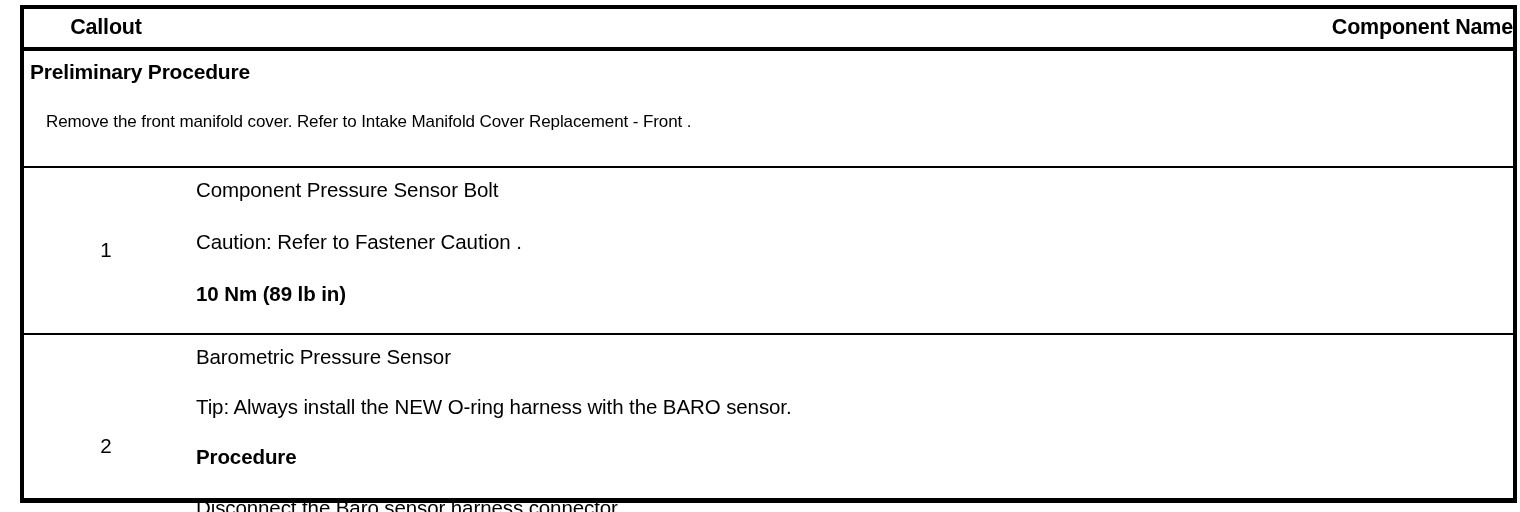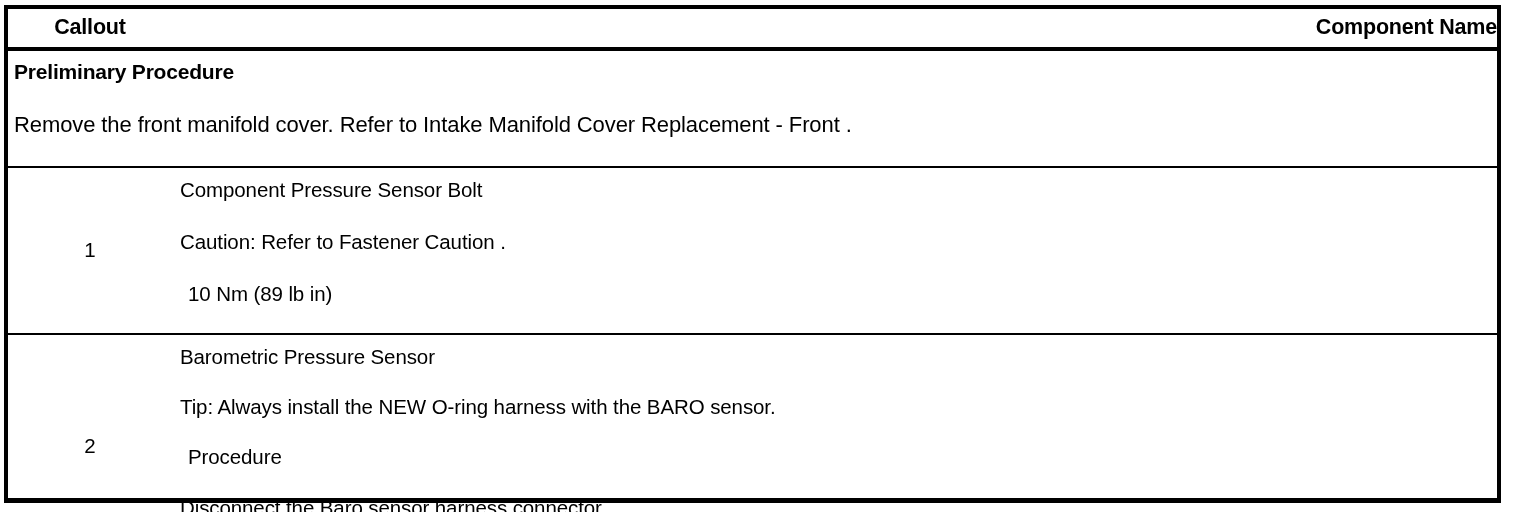--- a/index.html
+++ b/index.html
@@ -12,21 +12,21 @@
     height: 512px;
     overflow: hidden;
     font-family: "Liberation Sans", "DejaVu Sans", sans-serif;
     color: #000000;
     -webkit-font-smoothing: none;
   }
 
   
   .table-wrap {
     position: absolute;
-    left: 4px;
+    left: 20px;
     top: 5px;
     width: 1497px;
     height: 498px;
     box-sizing: border-box;
     border: 4px solid #000;
     border-bottom-width: 5px;
     background: #fff;
   }
 
   .tbl {
@@ -72,22 +72,22 @@
     border-bottom: 2px solid #000;
     padding: 9px 6px 9px 6px;
   }
   .prelim-title {
     font-weight: bold;
     font-size: 21px;
     letter-spacing: -0.2px;
     margin: 0 0 27px 0;
   }
   .prelim-body {
-    font-size: 22px;
-    margin: 0;
+    font-size: 17px;
+    margin: 16px;
     letter-spacing: -0.1px;
   }
 
   
   .item-row td.callout-cell {
     text-align: center;
     vertical-align: middle;
     font-size: 20.5px;
   }
   .item-row td.desc-cell {
@@ -97,21 +97,21 @@
   .item-row.r2 td { height: 206px; }
 
   .line {
     margin: 0 0 28px 0;
     font-size: 20.5px;
     letter-spacing: -0.1px;
     white-space: nowrap;
   }
   .line.last { margin-bottom: 0; }
   .line b { font-weight: normal; }
-  .line.bold { font-weight: normal; margin-left: 8px; }
+  .line.bold { font-weight: bold; }
   .line.tight { margin-bottom: 26px; }
 </style>
 </head>
 <body>
 
 <div class="table-wrap">
   <table class="tbl">
     <colgroup>
       <col class="c-callout">
       <col class="c-name">

